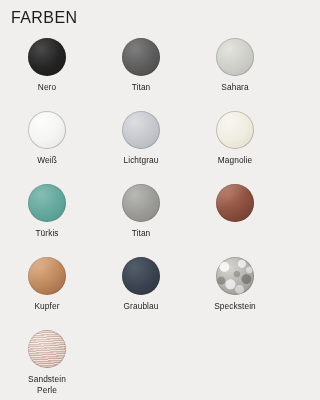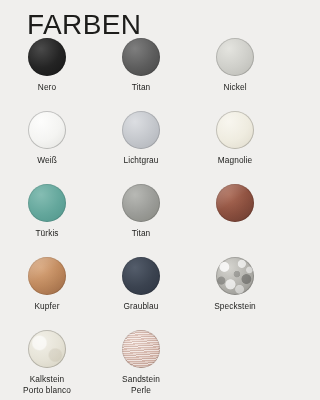--- a/index.html
+++ b/index.html
@@ -20,26 +20,25 @@
     width: 282px;
     height: 400px;
     background: #f0efed;
     box-sizing: border-box;
   }
 
   .page-title {
     position: absolute;
     left: 11px;
     top: 9px;
-    font-size: 28px;
+    font-size: 16px;
     font-weight: 400;
     letter-spacing: 0.4px;
     color: #1d1d1b;
     font-family: "Liberation Sans", sans-serif;
-    margin-left: 16px;
   }
 
   .swatch-grid {
     position: absolute;
     left: 0;
     top: 36px;
     width: 282px;
     display: flex;
     flex-wrap: wrap;
   }
@@ -104,21 +103,21 @@
       <div class="swatch-cell">
         <div class="swatch-disc" style="background: radial-gradient(circle at 34% 28%, rgb(126, 126, 126) 0%, rgb(93, 93, 93) 52%, rgb(69, 69, 69) 100%); box-shadow: rgba(0, 0, 0, 0.1) 0px 0px 0px 1px inset;">
           <div class="tex" style="background: none;"></div>
         </div>
         <div class="swatch-label"><span>Titan</span></div>
       </div>
       <div class="swatch-cell">
         <div class="swatch-disc" style="background: radial-gradient(circle at 34% 28%, rgb(228, 228, 223) 0%, rgb(207, 207, 202) 52%, rgb(185, 185, 179) 100%); box-shadow: rgba(0, 0, 0, 0.16) 0px 0px 0px 1px inset;">
           <div class="tex" style="background: none;"></div>
         </div>
-        <div class="swatch-label"><span>Nickel</span></div>
+        <div class="swatch-label"><span>Sahara</span></div>
       </div>
       <div class="swatch-cell">
         <div class="swatch-disc" style="background: radial-gradient(circle at 34% 28%, rgb(253, 253, 252) 0%, rgb(244, 244, 242) 52%, rgb(226, 226, 222) 100%); box-shadow: rgba(0, 0, 0, 0.22) 0px 0px 0px 1px inset;">
           <div class="tex" style="background: none;"></div>
         </div>
         <div class="swatch-label"><span>Weiß</span></div>
       </div>
       <div class="swatch-cell">
         <div class="swatch-disc" style="background: radial-gradient(circle at 34% 28%, rgb(220, 222, 226) 0%, rgb(196, 199, 204) 52%, rgb(174, 177, 183) 100%); box-shadow: rgba(0, 0, 0, 0.14) 0px 0px 0px 1px inset;">
           <div class="tex" style="background: none;"></div>
@@ -160,26 +159,20 @@
         </div>
         <div class="swatch-label"><span>Graublau</span></div>
       </div>
       <div class="swatch-cell">
         <div class="swatch-disc" style="background: radial-gradient(circle at 34% 28%, rgb(214, 213, 208) 0%, rgb(179, 178, 173) 52%, rgb(141, 140, 135) 100%); box-shadow: rgba(0, 0, 0, 0.16) 0px 0px 0px 1px inset;">
           <div class="tex" style="background: radial-gradient(circle at 22% 26%, rgba(255, 255, 255, 0.85) 0px, rgba(255, 255, 255, 0.85) 11%, rgba(255, 255, 255, 0) 13%), radial-gradient(circle at 68% 18%, rgba(255, 255, 255, 0.7) 0px, rgba(255, 255, 255, 0.7) 9%, rgba(255, 255, 255, 0) 11%), radial-gradient(circle at 80% 58%, rgba(60, 60, 58, 0.42) 0px, rgba(60, 60, 58, 0.42) 12%, rgba(0, 0, 0, 0) 14%), radial-gradient(circle at 38% 72%, rgba(255, 255, 255, 0.72) 0px, rgba(255, 255, 255, 0.72) 13%, rgba(255, 255, 255, 0) 15%), radial-gradient(circle at 55% 45%, rgba(70, 70, 68, 0.3) 0px, rgba(70, 70, 68, 0.3) 10%, rgba(0, 0, 0, 0) 12%), radial-gradient(circle at 14% 62%, rgba(60, 60, 58, 0.34) 0px, rgba(60, 60, 58, 0.34) 9%, rgba(0, 0, 0, 0) 11%), radial-gradient(circle at 62% 85%, rgba(255, 255, 255, 0.5) 0px, rgba(255, 255, 255, 0.5) 10%, rgba(255, 255, 255, 0) 12%), radial-gradient(circle at 88% 34%, rgba(255, 255, 255, 0.55) 0px, rgba(255, 255, 255, 0.55) 7%, rgba(255, 255, 255, 0) 9%); opacity: 0.95;"></div>
         </div>
         <div class="swatch-label"><span>Speckstein</span></div>
       </div>
       <div class="swatch-cell">
-        <div class="swatch-disc" style="background: radial-gradient(circle at 34% 28%, rgb(242, 240, 232) 0%, rgb(230, 227, 215) 52%, rgb(211, 207, 190) 100%); box-shadow: rgba(0, 0, 0, 0.2) 0px 0px 0px 1px inset;">
-          <div class="tex" style="background: radial-gradient(circle at 30% 34%, rgba(255, 255, 255, 0.75) 0px, rgba(255, 255, 255, 0.75) 18%, rgba(255, 255, 255, 0) 22%), radial-gradient(circle at 72% 66%, rgba(180, 172, 150, 0.3) 0px, rgba(180, 172, 150, 0.3) 16%, rgba(0, 0, 0, 0) 20%); opacity: 0.8;"></div>
-        </div>
-        <div class="swatch-label"><span>Kalkstein</span><span class="l2">Porto blanco</span></div>
-      </div>
-      <div class="swatch-cell">
         <div class="swatch-disc" style="background: radial-gradient(circle at 34% 28%, rgb(239, 220, 212) 0%, rgb(220, 194, 184) 52%, rgb(198, 164, 150) 100%); box-shadow: rgba(0, 0, 0, 0.18) 0px 0px 0px 1px inset;">
           <div class="tex" style="background: repeating-linear-gradient(176deg, rgba(255, 255, 255, 0.62) 0px, rgba(255, 255, 255, 0.62) 1px, rgba(196, 158, 146, 0.4) 1px, rgba(196, 158, 146, 0.4) 2.2px, rgba(255, 255, 255, 0.3) 2.2px, rgba(255, 255, 255, 0.3) 3.4px, rgba(170, 130, 118, 0.34) 3.4px, rgba(170, 130, 118, 0.34) 4.4px); opacity: 0.9;"></div>
         </div>
         <div class="swatch-label"><span>Sandstein</span><span class="l2">Perle</span></div>
       </div>
     </div>
 
 </div>
 
 </body></html>

